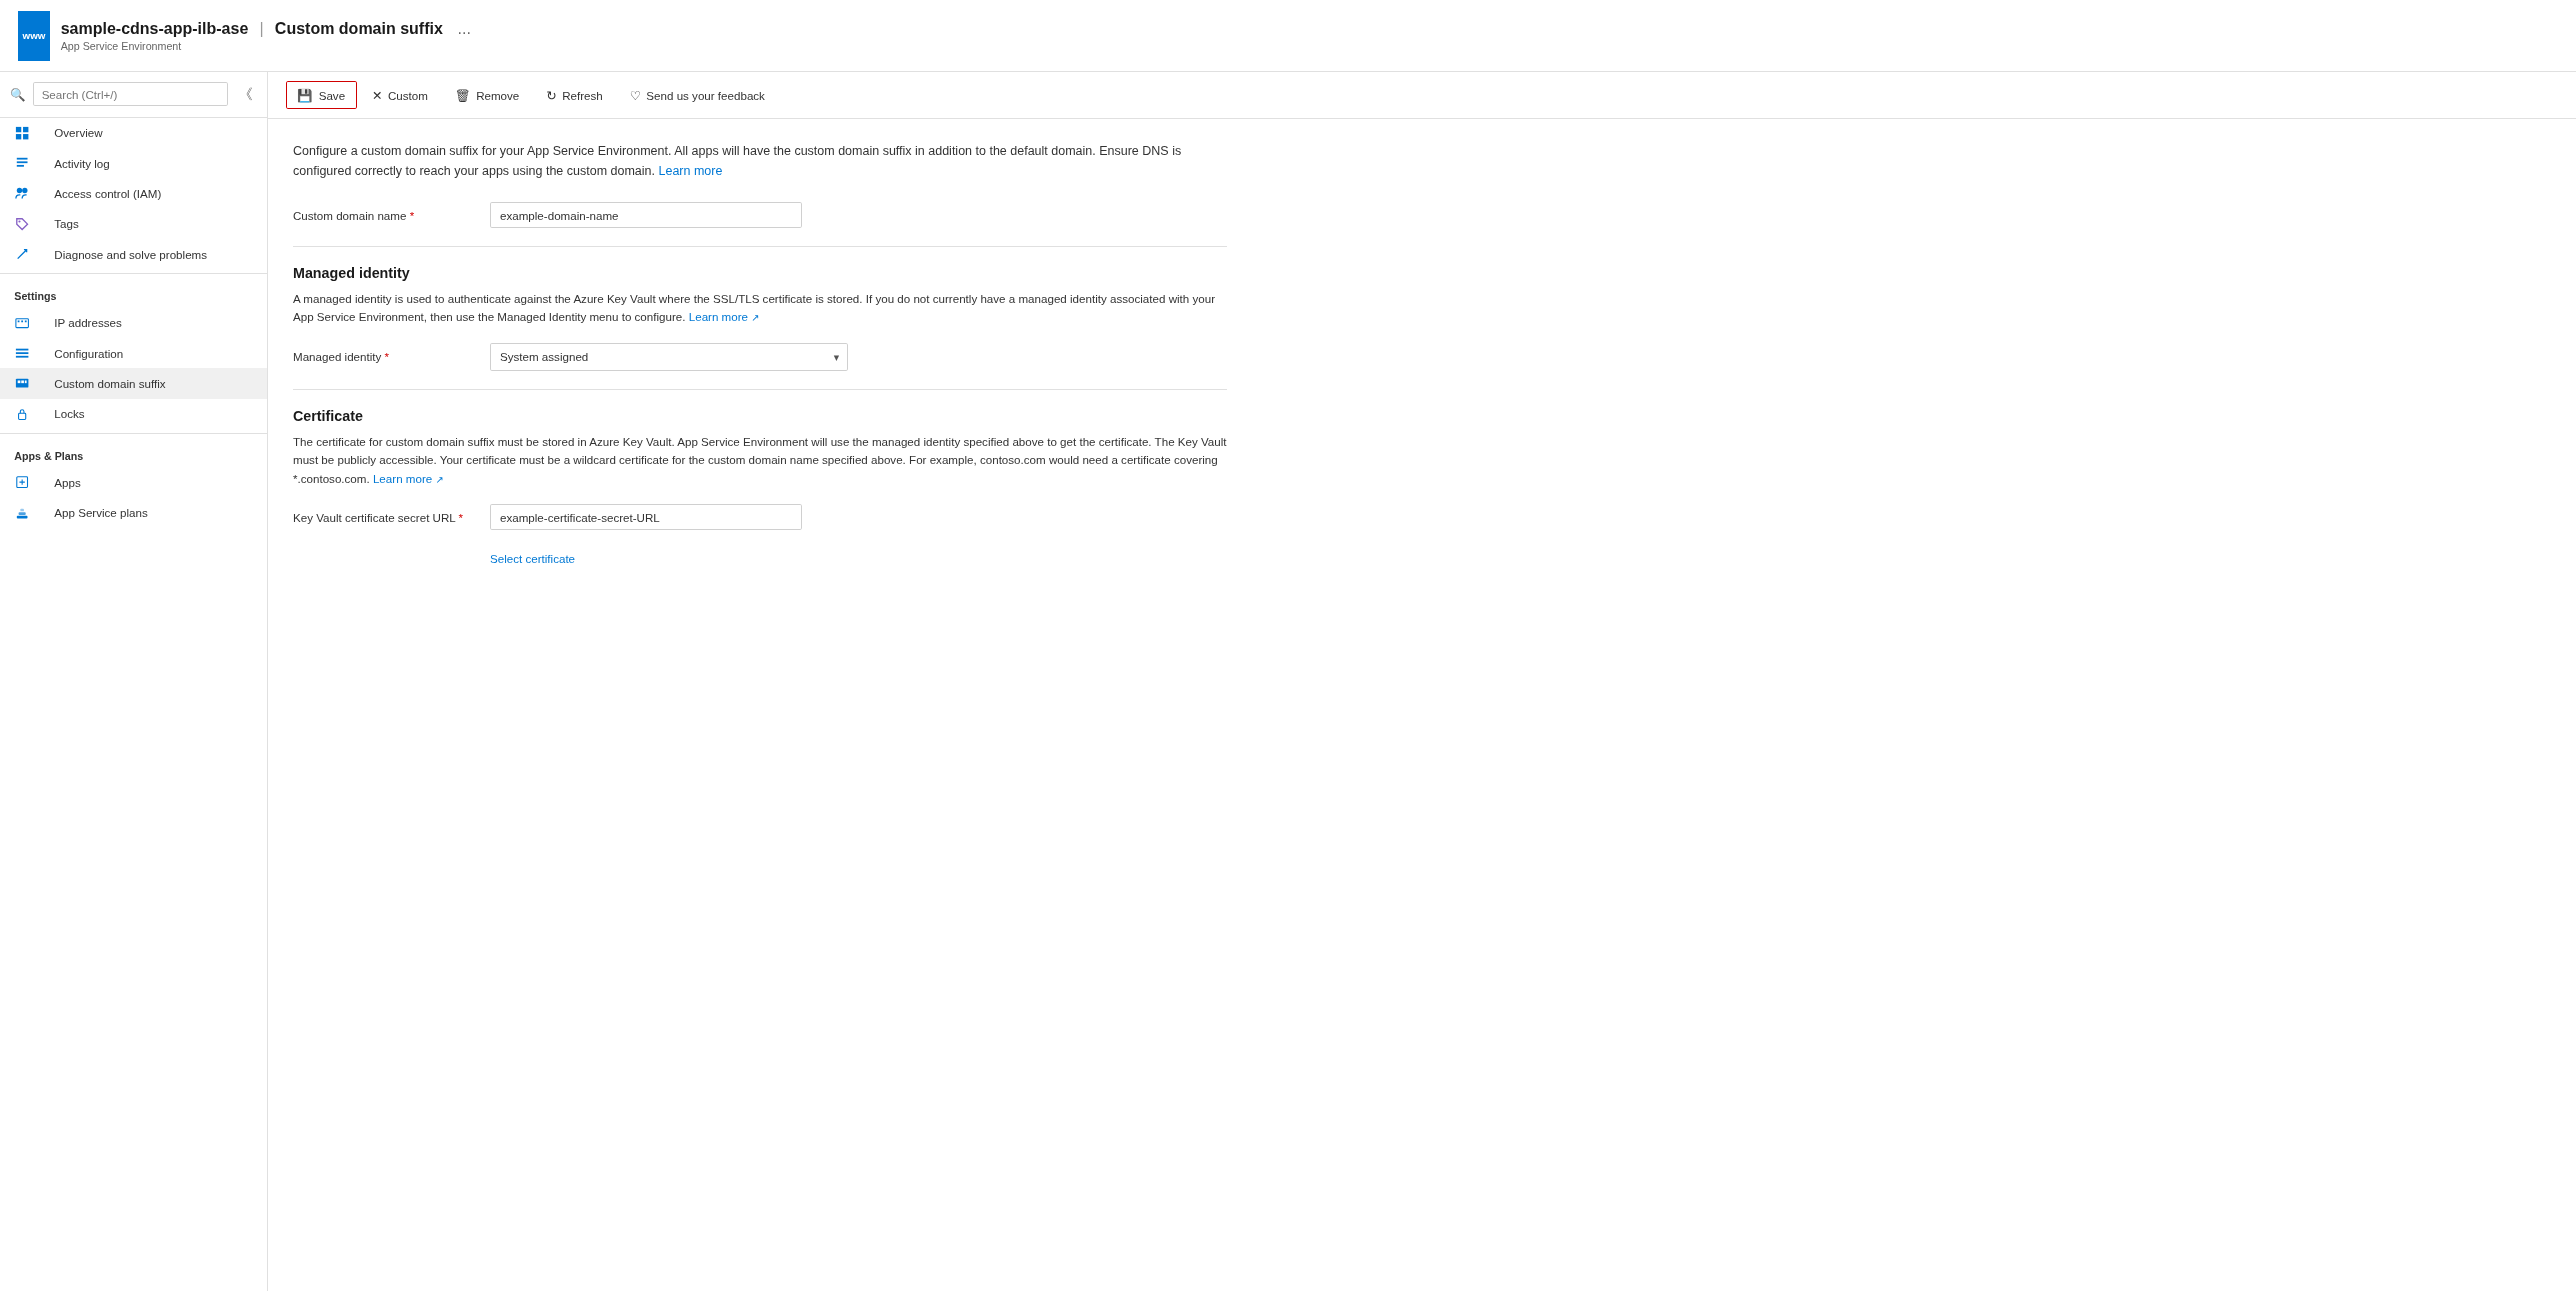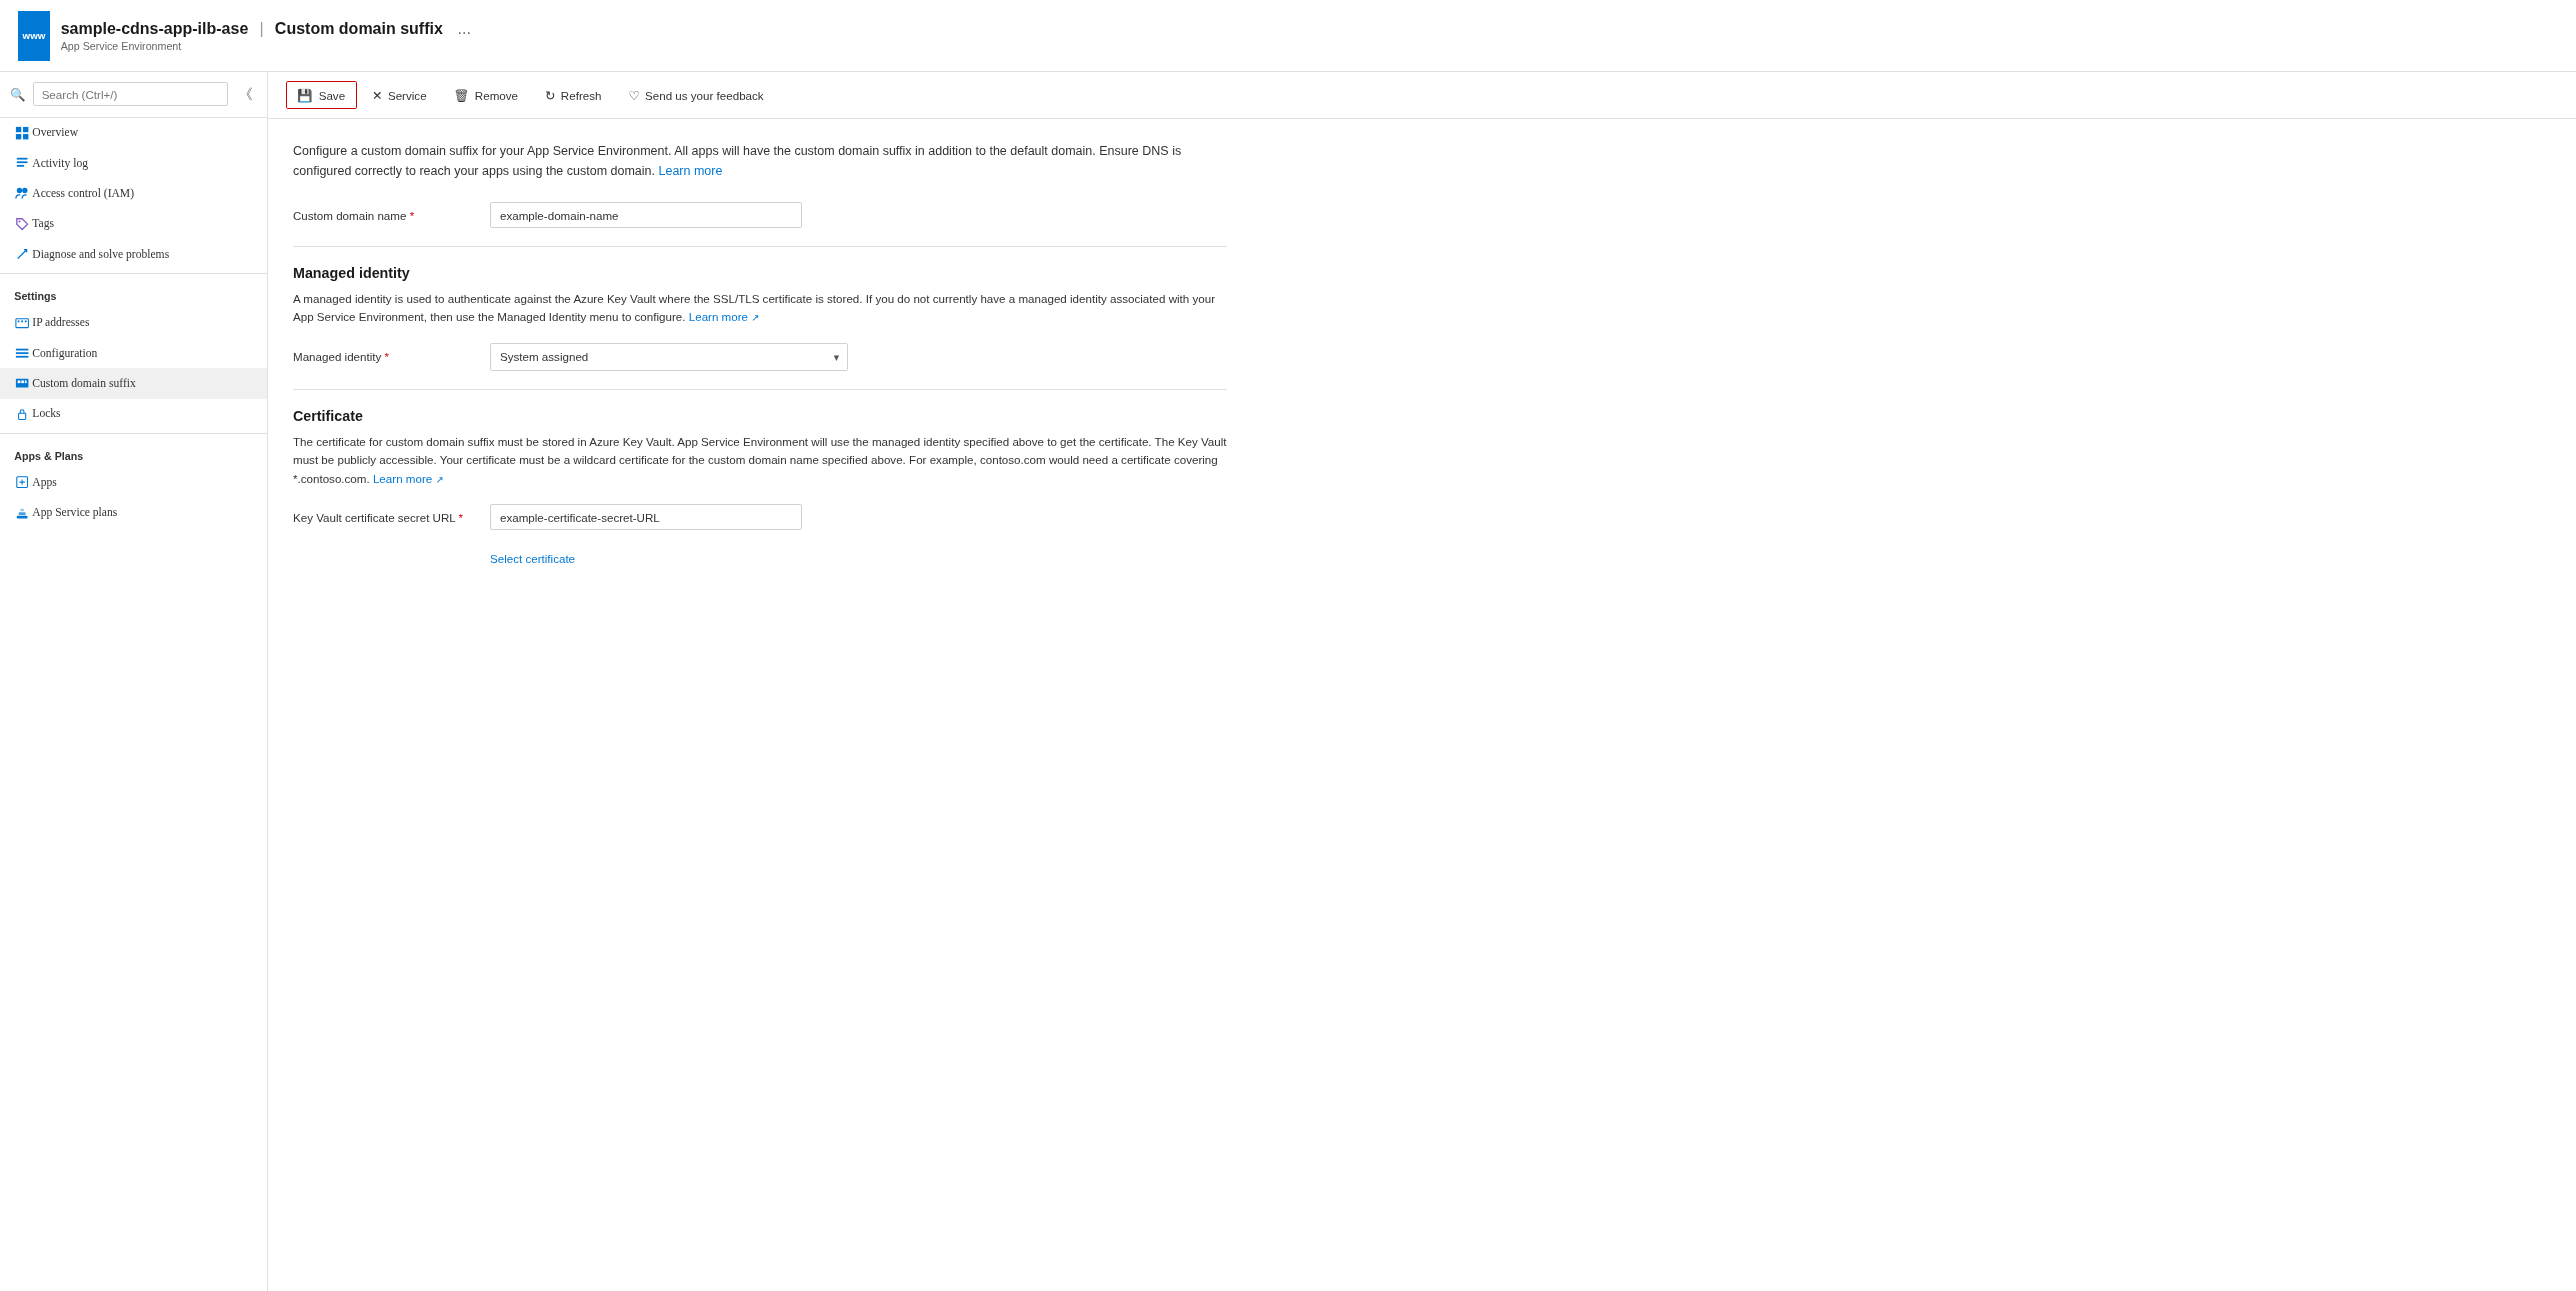--- a/index.html
+++ b/index.html
@@ -15,21 +15,21 @@
     .header-dots { font-size: 16px; color: #666; margin-left: 10.7px; cursor: pointer; }
 
     
     .layout { display: flex; flex: 1; overflow: hidden; }
 
     
     .sidebar { width: 268px; border-right: 0.9px solid #e0e0e0; overflow-y: auto; padding-bottom: 18px; flex-shrink: 0; }
     .sidebar-search { padding: 9px 10.7px; border-bottom: 0.9px solid #e0e0e0; display: flex; align-items: center; gap: 7.2px; }
     .sidebar-search input { flex: 1; border: 0.9px solid #d0d0d0; padding: 4.5px 7.2px; border-radius: 1.8px; font-size: 11.6px; color: #666; }
     .sidebar-collapse { color: #666; cursor: pointer; font-size: 14.3px; padding: 3.6px; }
-    .sidebar-item { display: flex; align-items: center; padding: 7.2px 14.3px; cursor: pointer; gap: 2px; font-size: 11.6px; color: #333; font-family: Liberation Serif, serif; }
+    .sidebar-item { display: flex; align-items: center; padding: 7.2px 14.3px; cursor: pointer; gap: 24px; font-size: 11.6px; color: #333; }
     .sidebar-item.active { background: #f0f0f0; font-weight: 500; }
     .sidebar-item .item-icon { width: 16px; height: 16px; display: flex; align-items: center; justify-content: center; flex-shrink: 0; }
     .sidebar-section { padding: 12.5px 14.3px 5.4px; font-size: 10.7px; font-weight: 600; color: #333; }
     .sidebar-divider { border: none; border-top: 0.9px solid #e0e0e0; margin: 3.6px 0; }
 
     
     .main { flex: 1; overflow-y: auto; padding: 0; }
 
     
     .toolbar { display: flex; align-items: center; padding: 9px 18px; border-bottom: 0.9px solid #e0e0e0; gap: 3.6px; }
@@ -215,21 +215,21 @@
 
   <div class="main">
 
     <div class="toolbar">
       <button class="toolbar-btn save-btn">
         <span class="btn-icon">💾</span>
         <span>Save</span>
       </button>
       <button class="toolbar-btn">
         <span class="btn-icon">✕</span>
-        <span>Service</span>
+        <span>Custom</span>
       </button>
       <button class="toolbar-btn">
         <span class="btn-icon">🗑</span>
         <span>Remove</span>
       </button>
       <button class="toolbar-btn">
         <span class="btn-icon">↻</span>
         <span>Refresh</span>
       </button>
       <button class="toolbar-btn">

